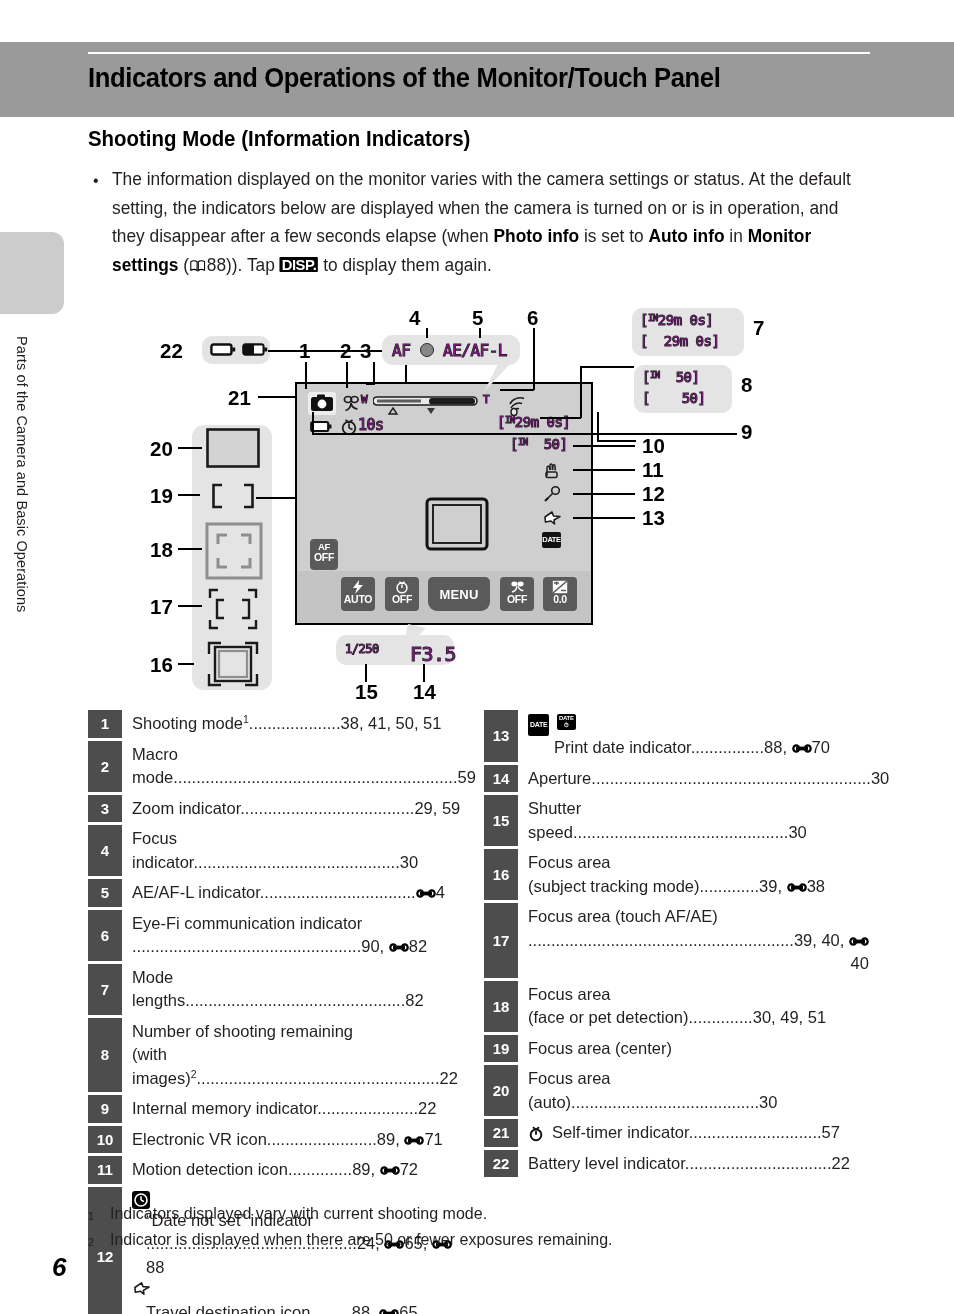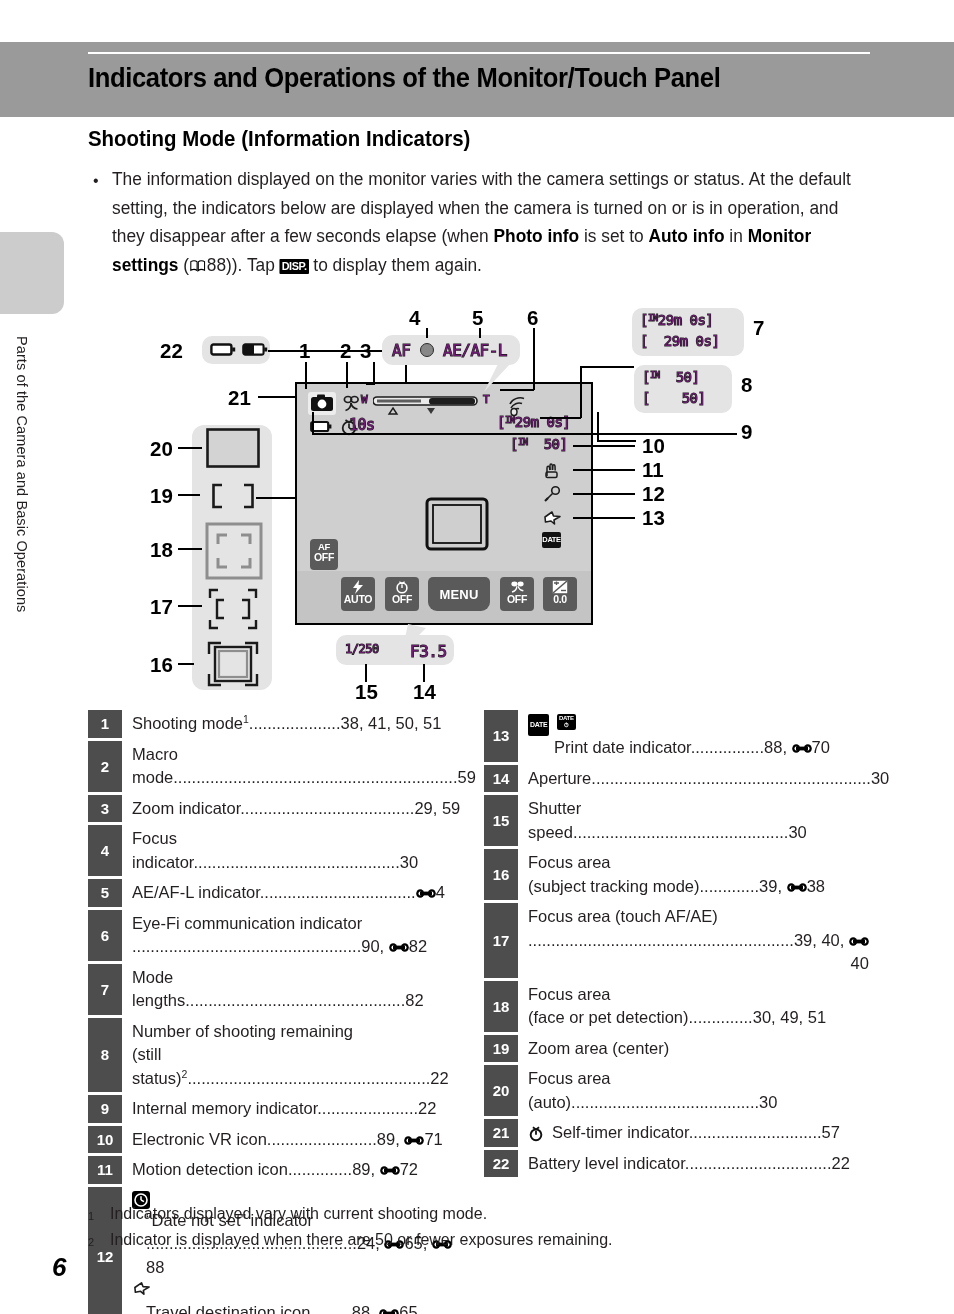--- a/index.html
+++ b/index.html
@@ -59,21 +59,21 @@
     transform: scaleX(0.985); transform-origin: left top;
   }
   .intro b { font-weight: bold; color: #000; }
   .ic-book {
     display: inline-block; width: 16px; height: 12px; position: relative;
     vertical-align: -1px; margin: 0 1px;
   }
   .ic-book svg { display: block; }
   .ic-disp {
     display: inline-block; background: #000; color: #fff;
-    font-size: 11px; font-weight: bold; line-height: 13px;
+    font-size: 15px; font-weight: bold; line-height: 13px;
     padding: 1px 2px 1px 2px; vertical-align: 1px; letter-spacing: -0.4px;
     border-radius: 1px;
     text-align: right;
   }
 
   
   .diagram { position: absolute; left: 0; top: 300px; width: 954px; height: 400px; }
 
   
   .cnum {
@@ -304,21 +304,21 @@
         <rect x="1.2" y="2" width="17" height="9" rx="1.6" fill="#fff" stroke="#111" stroke-width="2.2"></rect>
         <rect x="19" y="4.5" width="2.4" height="4" fill="#111"></rect>
       </svg>
 
       <svg style="position:absolute;left:43px;top:33px" width="18" height="19">
         <circle cx="9" cy="11" r="6.3" fill="none" stroke="#1d1d1d" stroke-width="1.8"></circle>
         <path d="M9 11 L9 6.5" stroke="#1d1d1d" stroke-width="1.7" fill="none"></path>
         <path d="M9 11 L12.5 12.5" stroke="#1d1d1d" stroke-width="1.7" fill="none"></path>
         <path d="M5.5 3 L9 5.5 L12.5 3" fill="none" stroke="#1d1d1d" stroke-width="1.7"></path>
       </svg>
-      <div class="lcdtext" style="left:52px;top:32px">10s</div>
+      <div class="lcdtext" style="left:61px;top:32px">10s</div>
 
       <div class="lcdtext" style="left:200px;top:30px;font-size:14px">[<span style="font-size:9px;vertical-align:4px">IN</span><span>29m  0s</span>]</div>
 
       <div class="lcdtext" style="left:213px;top:52px;font-size:14px">[<span style="font-size:9px;vertical-align:4px">IN</span>&nbsp;&nbsp;<span>50</span>]</div>
 
       <svg style="position:absolute;left:245px;top:76px" width="20" height="19">
         <g fill="none" stroke="#1d1d1d" stroke-width="1.5">
           <path d="M5 16 L5 8 C5 6 7 5.5 7.5 7.5 L8 10"></path>
           <path d="M8 10 L8 5.5 C8 3.5 10 3.5 10.3 5.5 L10.5 10"></path>
           <path d="M10.5 10 L10.8 6 C11 4.2 12.8 4.4 13 6.2 L13.2 10.5"></path>
@@ -440,21 +440,21 @@
     <div class="cnum big" style="left:642px;top:184px">12</div>
     <div class="lead h" style="left:573px;top:193px;width:62px"></div>
     <div class="cnum big" style="left:642px;top:208px">13</div>
     <div class="lead h" style="left:573px;top:217px;width:62px"></div>
 
     <svg style="position:absolute;left:400px;top:322px" width="50" height="34">
       <path d="M8 2 L2 30 L26 6 Z" fill="#e4e4e4"></path>
     </svg>
     <div class="chip" style="left:336px;top:335px;width:118px;height:30px;border-radius:10px"></div>
     <div class="lcdtext" style="left:345px;top:342px;font-size:12px">1/250</div>
-    <div class="lcdtext" style="left:410px;top:342px;font-size:16px">F3.5</div>
+    <div class="lcdtext" style="left:410px;top:342px;font-size:20px">F3.5</div>
     <div class="lead v" style="left:365px;top:364px;height:18px"></div>
     <div class="lead v" style="left:423px;top:364px;height:18px"></div>
     <div class="cnum big" style="left:355px;top:382px">15</div>
     <div class="cnum big" style="left:413px;top:382px">14</div>
   </div>
 
   <div class="legend">
 
     <div class="lg-col left">
 
@@ -517,21 +517,21 @@
         <div class="lg-num">7</div>
         <div class="lg-txt">
           <div><span>Mode lengths</span><span class="dots">................................................</span><span class="pg">82</span></div>
         </div>
       </div>
 
       <div class="lg-row">
         <div class="lg-num">8</div>
         <div class="lg-txt">
           <div>Number of shooting remaining</div>
-          <div><span>(still status)</span><sup>2</sup><span class="dots">.....................................................</span><span class="pg">22</span></div>
+          <div><span>(with images)</span><sup>2</sup><span class="dots">.....................................................</span><span class="pg">22</span></div>
         </div>
       </div>
 
       <div class="lg-row">
         <div class="lg-num">9</div>
         <div class="lg-txt">
           <div><span>Internal memory indicator</span><span class="dots">......................</span><span class="pg">22</span></div>
         </div>
       </div>
 
@@ -667,21 +667,21 @@
         <div class="lg-num">18</div>
         <div class="lg-txt">
           <div>Focus area</div>
           <div><span>(face or pet detection)</span><span class="dots">..............</span><span class="pg">30, 49, 51</span></div>
         </div>
       </div>
 
       <div class="lg-row">
         <div class="lg-num">19</div>
         <div class="lg-txt">
-          <div>Zoom area (center)</div>
+          <div>Focus area (center)</div>
         </div>
       </div>
 
       <div class="lg-row">
         <div class="lg-num">20</div>
         <div class="lg-txt">
           <div><span>Focus area (auto)</span><span class="dots">.........................................</span><span class="pg">30</span></div>
         </div>
       </div>
 

